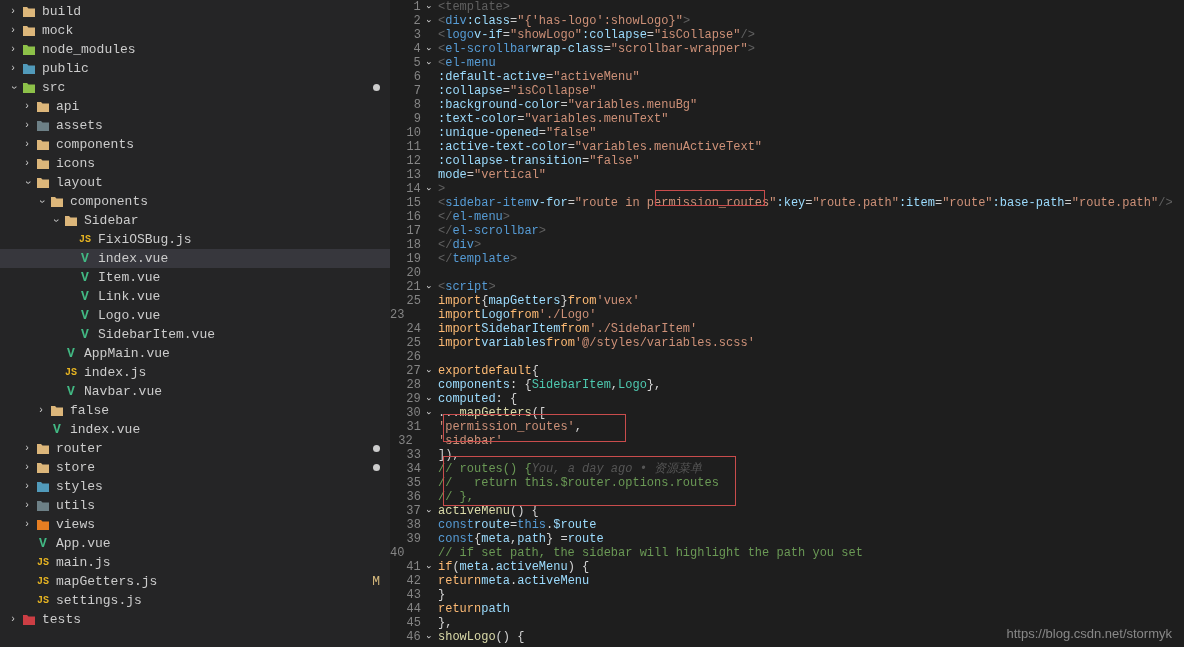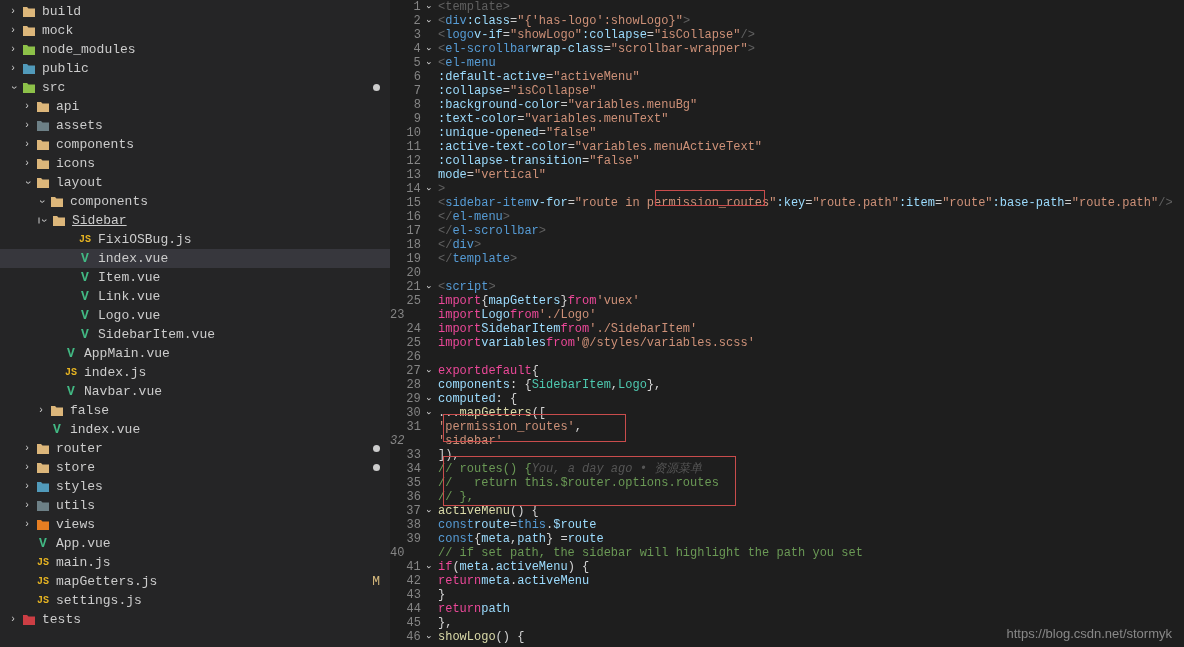--- a/index.html
+++ b/index.html
@@ -75,21 +75,21 @@
 .badge-m {
   margin-left: auto;
   margin-right: 10px;
   color: #d7ba7d;
   font-size: 13px;
 }
 .line { height: 14px; display: flex; align-items: center; }
 .c-tag { color: #569cd6; }
 .c-attr { color: #9cdcfe; }
 .c-str { color: #ce9178; }
-.c-kw { color: #ec4899; }
+.c-kw { color: #fdba74; }
 .c-var { color: #9cdcfe; }
 .c-fn { color: #dcdcaa; }
 .c-pnc { color: #d4d4d4; }
 .c-cmt { color: #6a9955; }
 .c-cls { color: #4ec9b0; }
 .c-gray { color: #606060; }
 .c-ghost { color: #555; font-style: italic; }
 .hl-box1 {
   position: absolute;
   border: 1px solid #c94c4c;
@@ -209,21 +209,21 @@
       <span class="arrow">
         <span style="transform:rotate(90deg);display:inline-block">›</span>
       </span>
       <span class="icon">
         <svg width="14" height="12" viewBox="0 0 14 12">
           <path fill="#dcb67a" d="M1 1h4l1.5 1.5H13v8.5H1z"></path>
         </svg>
       </span>
       <span>components</span>
     </div>
-    <div class="tree-item" style="padding-left: 36px; text-decoration: underline;">
+    <div class="tree-item" style="padding-left: 48px;">
       <span class="arrow">
         <span style="transform:rotate(90deg);display:inline-block">›</span>
       </span>
       <span class="icon">
         <svg width="14" height="12" viewBox="0 0 14 12">
           <path fill="#dcb67a" d="M1 1h4l1.5 1.5H13v8.5H1z"></path>
         </svg>
       </span>
       <span>Sidebar</span>
     </div>
@@ -512,21 +512,21 @@
         <span style="color:#ccc;font-size:9px;margin-left:4px;transform:rotate(90deg);display:inline-block;">›</span>
       </div>
       <div class="line" style="justify-content: flex-end;">
         <span>30</span>
         <span style="color:#ccc;font-size:9px;margin-left:4px;transform:rotate(90deg);display:inline-block;">›</span>
       </div>
       <div class="line" style="justify-content: flex-end;">
         <span>31</span>
         <span style="width:9px;display:inline-block;"></span>
       </div>
-      <div class="line" style="justify-content: flex-start; font-style: italic;">
+      <div class="line" style="justify-content: center;">
         <span>32</span>
         <span style="width:9px;display:inline-block;"></span>
       </div>
       <div class="line" style="justify-content: flex-end;">
         <span>33</span>
         <span style="width:9px;display:inline-block;"></span>
       </div>
       <div class="line" style="justify-content: flex-end;">
         <span>34</span>
         <span style="width:9px;display:inline-block;"></span>

